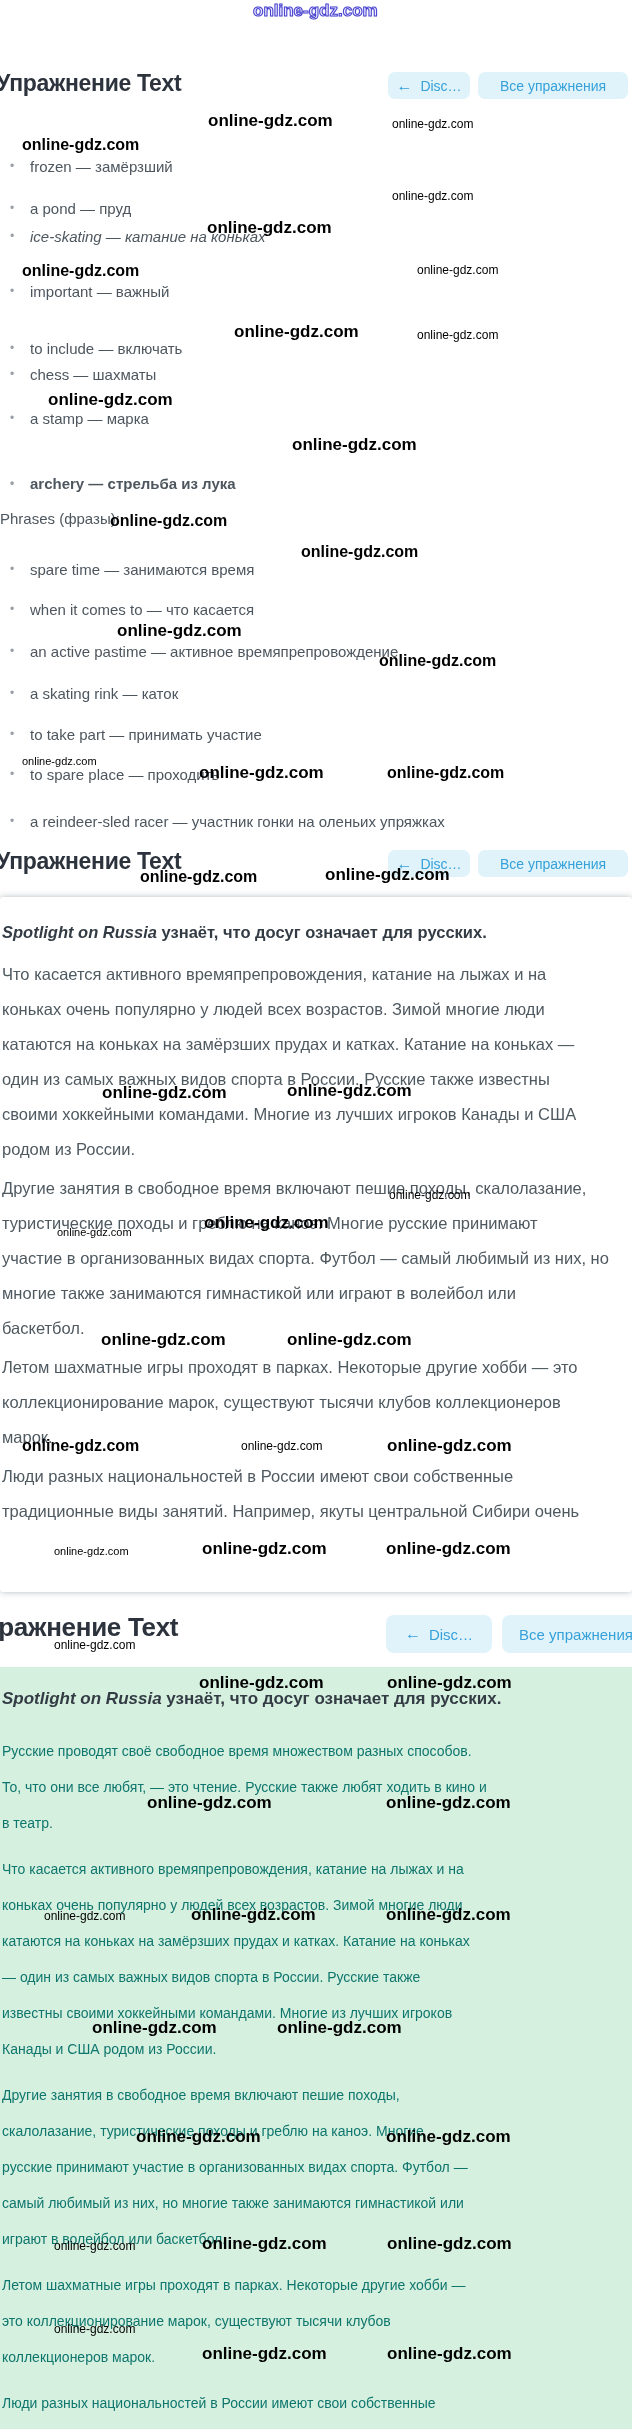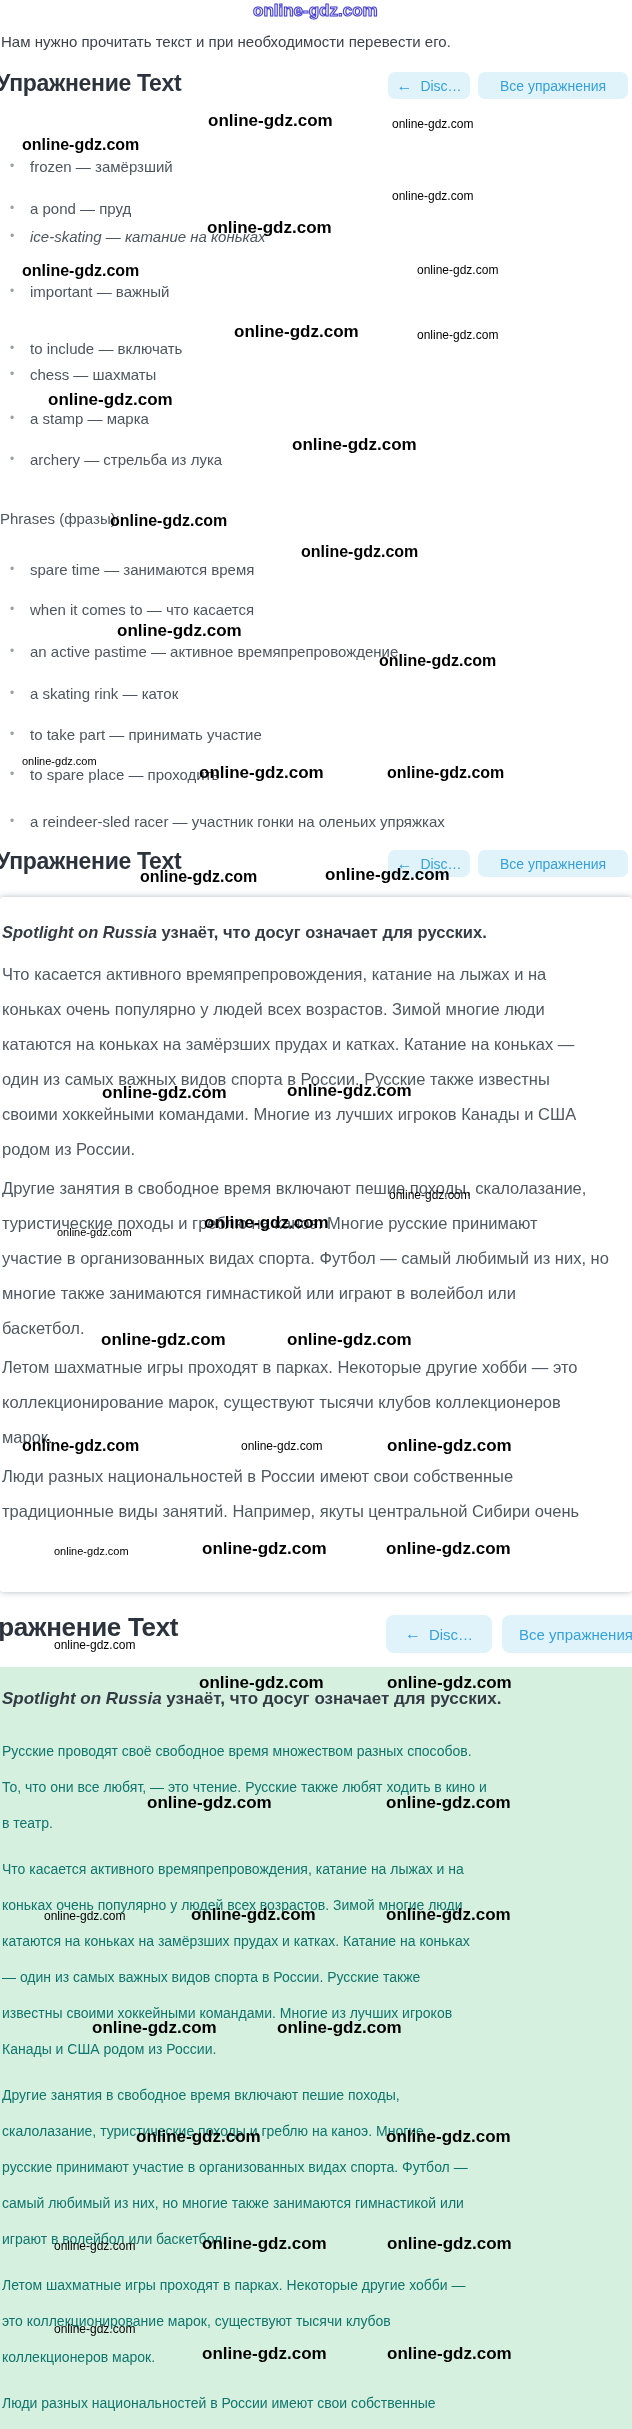--- a/index.html
+++ b/index.html
@@ -44,40 +44,39 @@
   .wm-b16{font-size:16px;font-weight:700;}
   .wm-s12{font-size:12px;font-weight:400;}
   .wm-s11{font-size:11px;font-weight:400;}
   .wm-blue{font-size:17px;font-weight:700;color:#eceafe;-webkit-text-stroke:1px #4843cf;text-shadow:0 0 1px #4843cf;}
 </style>
 </head>
 <body>
 
 <div class="page" id="page">
 
-  <div class="intro">Нам нужно прочитать текст и при необходимости перевести его.</div>
 
   <div class="exheader hdr1">
     <div class="hx-title">Упражнение Text</div>
     <button class="btn btn-back">
       <span class="arrow">←</span>
       <span>Disc…</span>
     </button>
     <button class="btn btn-all">Все упражнения</button>
   </div>
 
   <div id="vocab-list">
       <div class="vitem" style="top: 158px;">frozen — замёрзший</div>
       <div class="vitem" style="top: 200px;">a pond — пруд</div>
       <div class="vitem" style="top: 228px; font-style: italic;">ice-skating — катание на коньках</div>
       <div class="vitem" style="top: 283px;">important — важный</div>
       <div class="vitem" style="top: 340px;">to include — включать</div>
       <div class="vitem" style="top: 366px;">chess — шахматы</div>
       <div class="vitem" style="top: 410px;">a stamp — марка</div>
-      <div class="vitem" style="top: 451px;">archery — стрельба из лука</div>
+      <div class="vitem" style="top: 475px; font-weight: bold;">archery — стрельба из лука</div>
     </div>
 
   <div class="plabel">Phrases (фразы):</div>
   <div id="phrases-list">
       <div class="vitem" style="top: 561px;">spare time — занимаются время</div>
       <div class="vitem" style="top: 601px;">when it comes to — что касается</div>
       <div class="vitem" style="top: 643px;">an active pastime — активное времяпрепровождение</div>
       <div class="vitem" style="top: 685px;">a skating rink — каток</div>
       <div class="vitem" style="top: 726px;">to take part — принимать участие</div>
       <div class="vitem" style="top: 766px;">to spare place — проходить</div>

